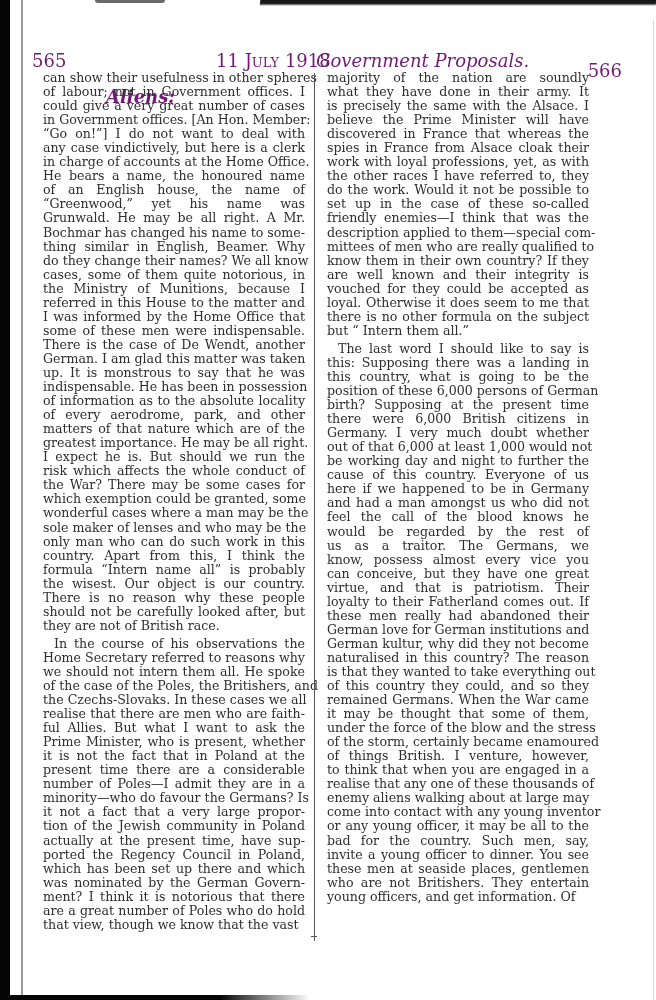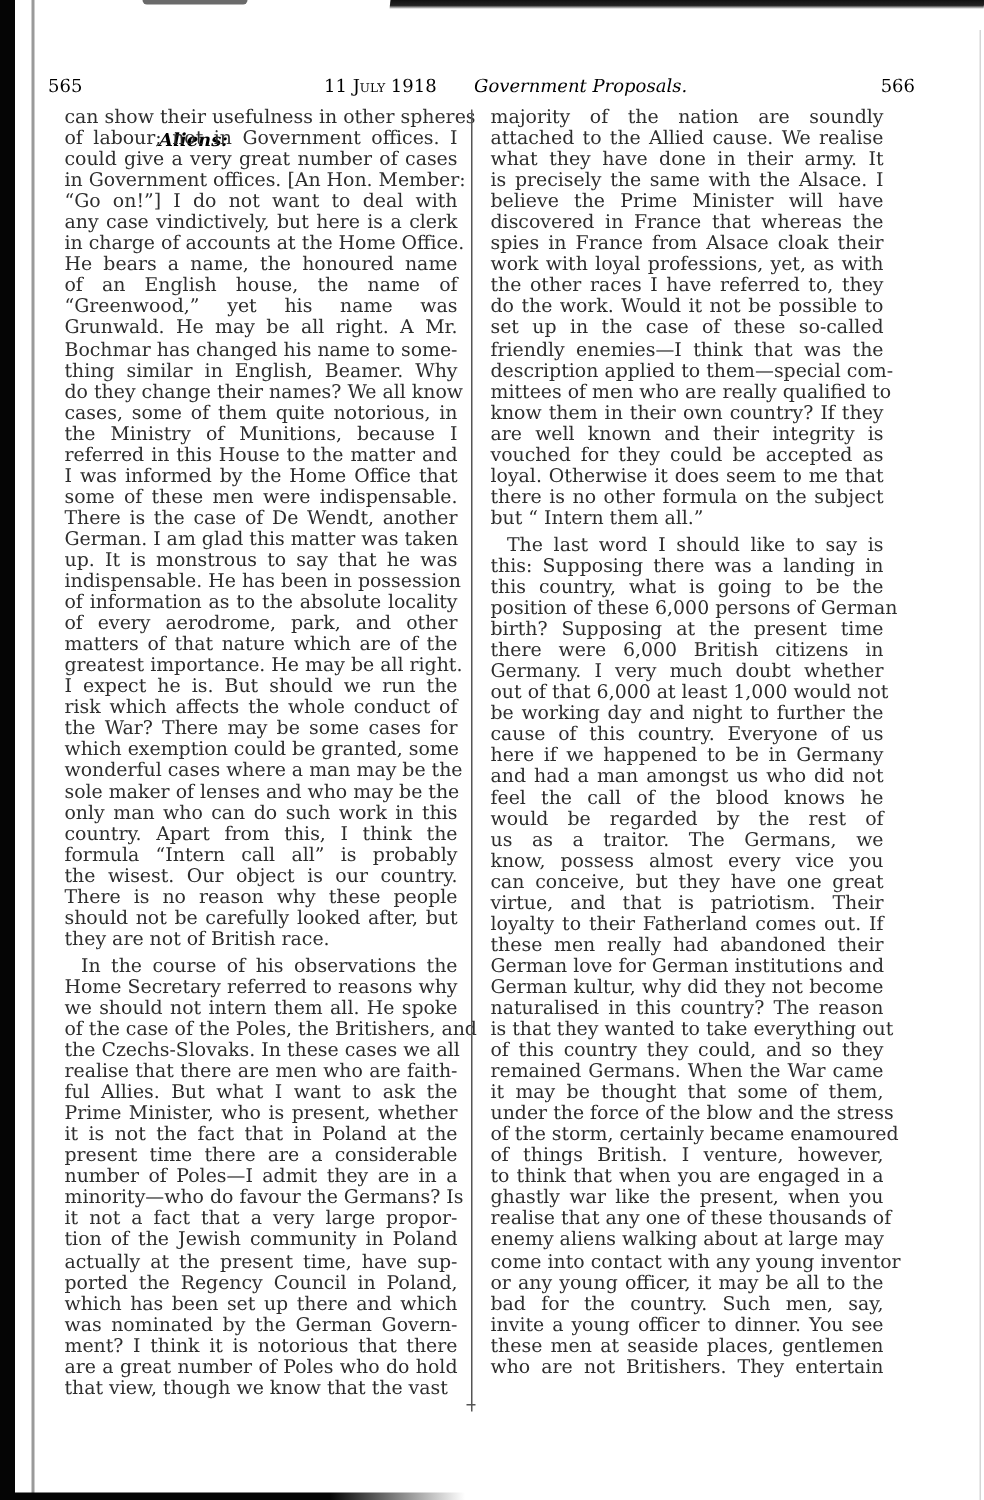--- a/index.html
+++ b/index.html
@@ -52,33 +52,33 @@
       bottom: 0; left: 10px;
       width: 300px; height: 5px;
       background: linear-gradient(to right, #050505 0%, #050505 70%, rgba(0,0,0,0) 100%);
     }
     .running-head {
       position: absolute;
       top: 50px;
       left: 32px;
       width: 590px;
       height: 16px;
-      font-size: 12px;
-      color: #000000;
+      font-size: 18px;
+      color: #701a75;
     }
     .running-head span {
       position: absolute;
       top: 0;
       white-space: nowrap;
     }
     .rh-left-num { left: 0; }
     .rh-left-title { left: 74px; font-style: italic; font-weight: bold; margin-top: 36px; }
     .rh-date { left: 184px; }
     .rh-right-title { left: 284px; font-style: italic; text-align: center; }
-    .rh-right-num { right: 12px; }
+    .rh-right-num { right: 0; margin-top: 10px; }
 
     .column {
       position: absolute;
       top: 71px;
       width: 262px;
       font-size: 12.6px;
       line-height: 14.05px;
       text-align: justify;
       color: #2e2e2e;
     }
@@ -168,21 +168,21 @@
       <span class="line">matters of that nature which are of the</span>
       <span class="line">greatest importance. He may be all right.</span>
       <span class="line">I expect he is. But should we run the</span>
       <span class="line">risk which affects the whole conduct of</span>
       <span class="line">the War? There may be some cases for</span>
       <span class="line">which exemption could be granted, some</span>
       <span class="line">wonderful cases where a man may be the</span>
       <span class="line">sole maker of lenses and who may be the</span>
       <span class="line">only man who can do such work in this</span>
       <span class="line">country. Apart from this, I think the</span>
-      <span class="line">formula “Intern call all” is probably</span>
+      <span class="line">formula “Intern name all” is probably</span>
       <span class="line">the wisest. Our object is our country.</span>
       <span class="line">There is no reason why these people</span>
       <span class="line">should not be carefully looked after, but</span>
       <span class="line last">they are not of British race.</span>
     </div>
   <span class="gap"></span>
   <div>
       <span class="line indent-line">In the course of his observations the</span>
       <span class="line">Home Secretary referred to reasons why</span>
       <span class="line">we should not intern them all. He spoke</span>
@@ -206,21 +206,20 @@
       <span class="line last">that view, though we know that the vast</span>
     </div>
 </div>
 
 <div class="column-divider"></div>
 <div class="column-divider-foot"></div>
 
 <div class="column col-right">
   <div>
       <span class="line">majority of the nation are soundly</span>
-      <span class="line">attached to the Allied cause. We realise</span>
       <span class="line">what they have done in their army. It</span>
       <span class="line">is precisely the same with the Alsace. I</span>
       <span class="line">believe the Prime Minister will have</span>
       <span class="line">discovered in France that whereas the</span>
       <span class="line">spies in France from Alsace cloak their</span>
       <span class="line">work with loyal professions, yet, as with</span>
       <span class="line">the other races I have referred to, they</span>
       <span class="line">do the work. Would it not be possible to</span>
       <span class="line">set up in the case of these so-called</span>
       <span class="line">friendly enemies—I think that was the</span>
@@ -259,23 +258,23 @@
       <span class="line">German kultur, why did they not become</span>
       <span class="line">naturalised in this country? The reason</span>
       <span class="line">is that they wanted to take everything out</span>
       <span class="line">of this country they could, and so they</span>
       <span class="line">remained Germans. When the War came</span>
       <span class="line">it may be thought that some of them,</span>
       <span class="line">under the force of the blow and the stress</span>
       <span class="line">of the storm, certainly became enamoured</span>
       <span class="line">of things British. I venture, however,</span>
       <span class="line">to think that when you are engaged in a</span>
-      <span class="line">ghastly war like the present, when you</span>
       <span class="line">realise that any one of these thousands of</span>
       <span class="line">enemy aliens walking about at large may</span>
       <span class="line">come into contact with any young inventor</span>
       <span class="line">or any young officer, it may be all to the</span>
       <span class="line">bad for the country. Such men, say,</span>
       <span class="line">invite a young officer to dinner. You see</span>
       <span class="line">these men at seaside places, gentlemen</span>
       <span class="line">who are not Britishers. They entertain</span>
+      <span class="line last">young officers, and get information. Of</span>
     </div>
 </div>
 
 </body></html>

